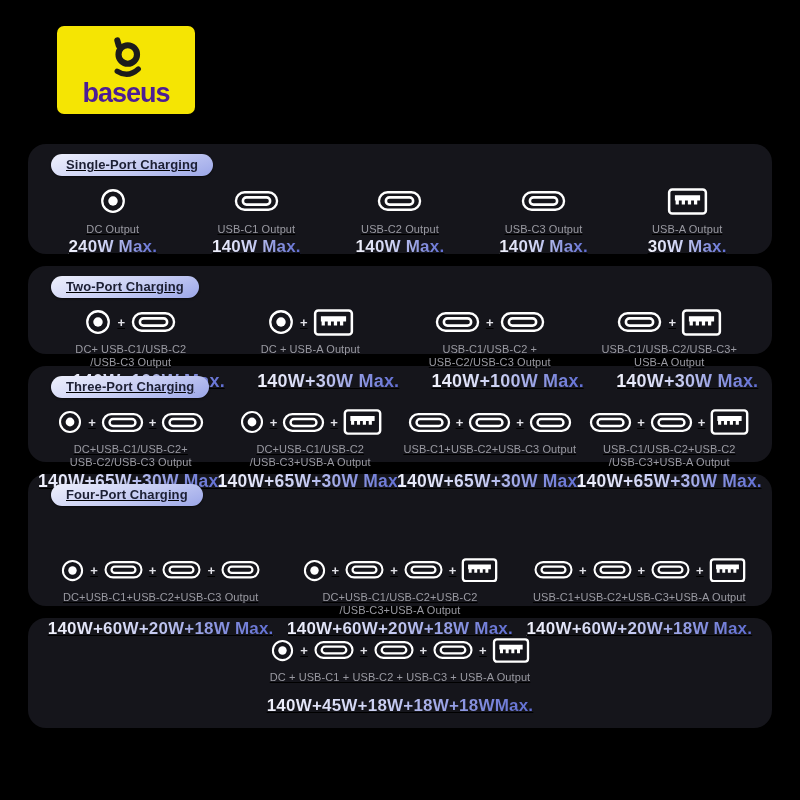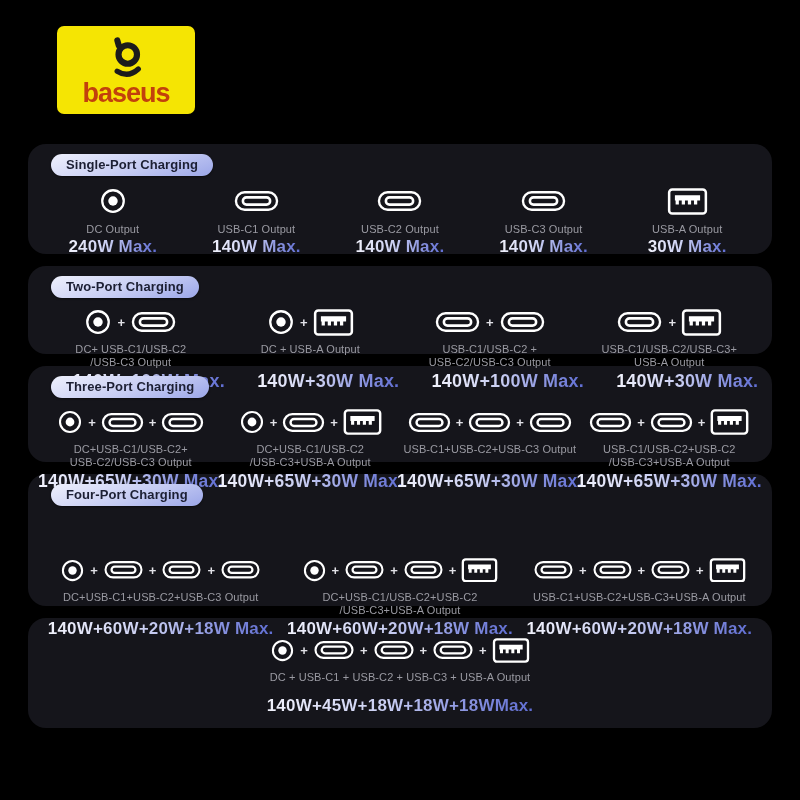--- a/index.html
+++ b/index.html
@@ -13,26 +13,26 @@
 
   
   .logo{
     width:138px;height:88px;margin:26px 0 14px 57px;
     background:#f5e503;border-radius:7px;
     display:flex;flex-direction:column;align-items:center;justify-content:center;
     padding-top:2px;box-sizing:border-box;
   }
   .logo-mark{width:44px;height:44px;display:block;}
   .logo-word{
-    font-size:27px;font-weight:800;color:#c2410c;line-height:1;
+    font-size:27px;font-weight:800;color:#4c1d95;line-height:1;
     letter-spacing:-1px;margin-top:0px;
   }
 
   
-  .sections{padding:16px 28px;}
+  .sections{padding:16px 28px;text-decoration:underline;}
   .card{
     background:#15151b;border-radius:18px;margin-bottom:12px;
     display:flex;flex-direction:column;
     padding:8px 13px 10px;box-sizing:border-box;
     --dc:28px; --cw:47px; --ch:20px; --aw:41px; --ah:27px;
   }
   .s1{height:110px;}
   .s2{height:88px;}
   .s3{height:96px; --dc:26px; --cw:43px; --ch:19px; --aw:39px; --ah:26px;}
   .s4{height:132px;gap:40px; --dc:25px; --cw:41px; --ch:17.5px; --aw:37px; --ah:24.5px;}

